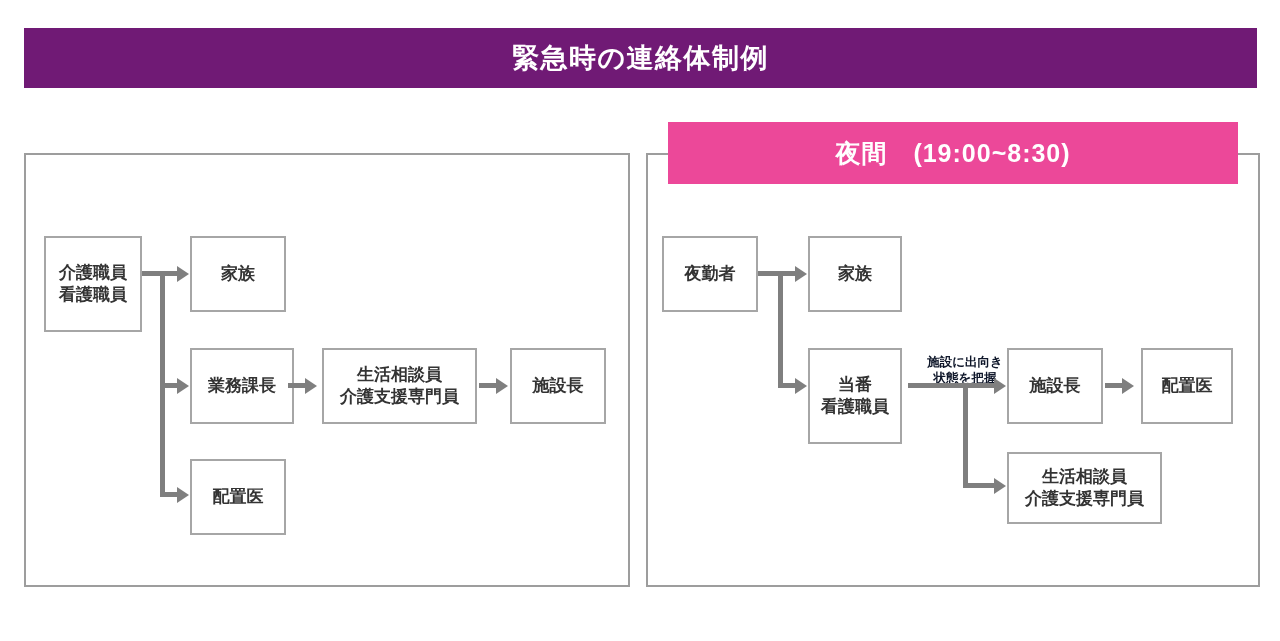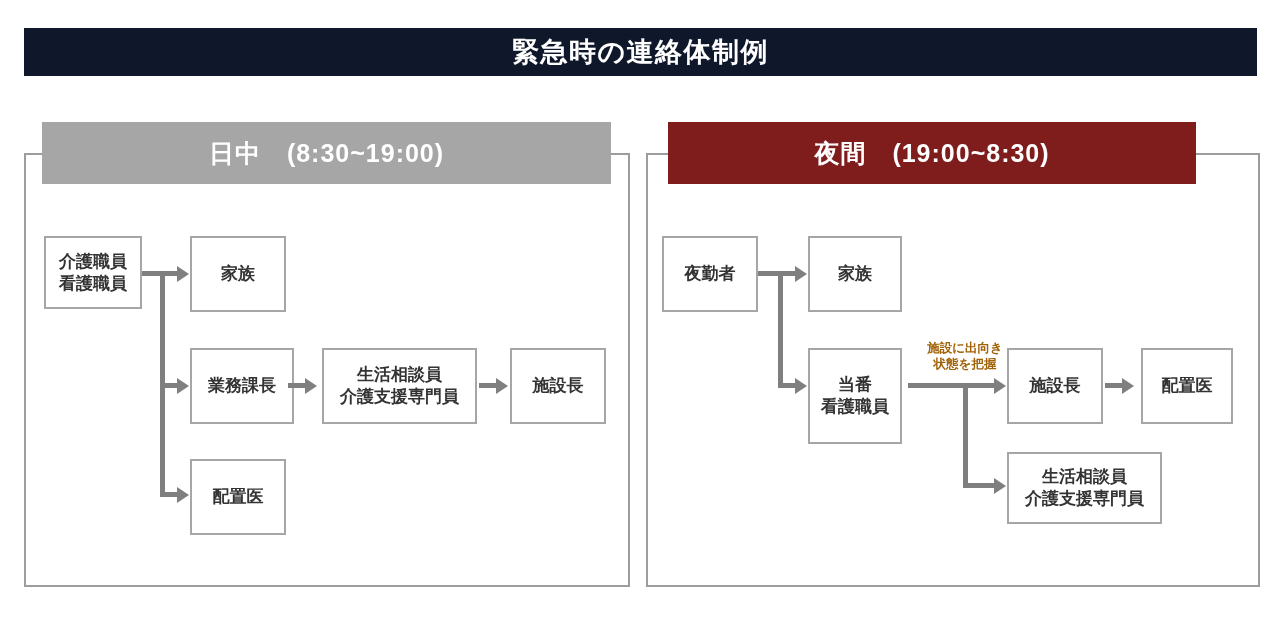--- a/index.html
+++ b/index.html
@@ -8,42 +8,42 @@
     background:#ffffff;
     font-family:"Liberation Sans","DejaVu Sans",sans-serif;
     color:#3a3a3a;
     overflow:hidden;
     position:relative;
   }
   #stage{position:absolute;left:0;top:0;width:1280px;height:641px;}
 
   
   .title-bar{
-    position:absolute;left:24px;top:28px;width:1233px;height:48px;
-    background:#0f172a;
+    position:absolute;left:24px;top:28px;width:1233px;height:60px;
+    background:#701a75;
     display:flex;align-items:center;justify-content:center;
   }
   .title-bar .title-text{
     color:#ffffff;font-size:27px;font-weight:bold;letter-spacing:1.5px;
     line-height:1;
   }
 
   
   .panel{position:absolute;border:2px solid #9d9d9d;background:transparent;}
   .panel.left{left:24px;top:153px;width:602px;height:430px;}
   .panel.right{left:646px;top:153px;width:610px;height:430px;}
 
   .panel-header{
     position:absolute;height:62px;
     display:flex;align-items:center;justify-content:center;
     color:#ffffff;font-size:25px;font-weight:bold;letter-spacing:1px;
     white-space:pre;
   }
   .panel-header.left{left:42px;top:122px;width:569px;background:#a6a6a6;}
-  .panel-header.right{left:668px;top:122px;width:528px;background:#7f1d1d;}
+  .panel-header.right{left:668px;top:122px;width:570px;background:#ec4899;}
 
   
   .node{
     position:absolute;border:2px solid #a6a6a6;background:#ffffff;
     display:flex;align-items:center;justify-content:center;
     text-align:center;color:#333333;font-weight:bold;
     font-size:17px;line-height:1.28;box-sizing:border-box;
     white-space:pre-line;
   }
 
@@ -51,36 +51,35 @@
   .hline,.vline{position:absolute;background:#7f7f7f;}
   .hline{height:5px;}
   .vline{width:5px;}
   .arrow{
     position:absolute;width:0;height:0;
     border-top:8px solid transparent;border-bottom:8px solid transparent;
     border-left:12px solid #7f7f7f;
   }
   .note{
     position:absolute;text-align:center;font-size:12.5px;font-weight:bold;
-    color:#a16207;line-height:1.3;white-space:pre-line;
+    color:#0f172a;line-height:1.3;white-space:pre-line;margin-top:14px;
   }
 </style>
 </head>
 <body>
 
 <div id="stage">
 
   <div class="title-bar">
     <span class="title-text">緊急時の連絡体制例</span>
   </div>
 
   <div class="panel left"></div>
-  <div class="panel-header left">日中　(8:30~19:00)</div>
 
-  <div class="node" style="left:44px;top:236px;width:98px;height:73px;">介護職員
+  <div class="node" style="left:44px;top:236px;width:98px;height:96px;">介護職員
 看護職員</div>
   <div class="node" style="left:190px;top:236px;width:96px;height:76px;">家族</div>
   <div class="node" style="left:190px;top:348px;width:104px;height:76px;">業務課長</div>
   <div class="node" style="left:322px;top:348px;width:155px;height:76px;">生活相談員
 介護支援専門員</div>
   <div class="node" style="left:510px;top:348px;width:96px;height:76px;">施設長</div>
   <div class="node" style="left:190px;top:459px;width:96px;height:76px;">配置医</div>
 
   <div class="hline" style="left:142px;top:271px;width:28px;"></div>
   <div class="vline" style="left:160px;top:271px;height:226px;"></div>

